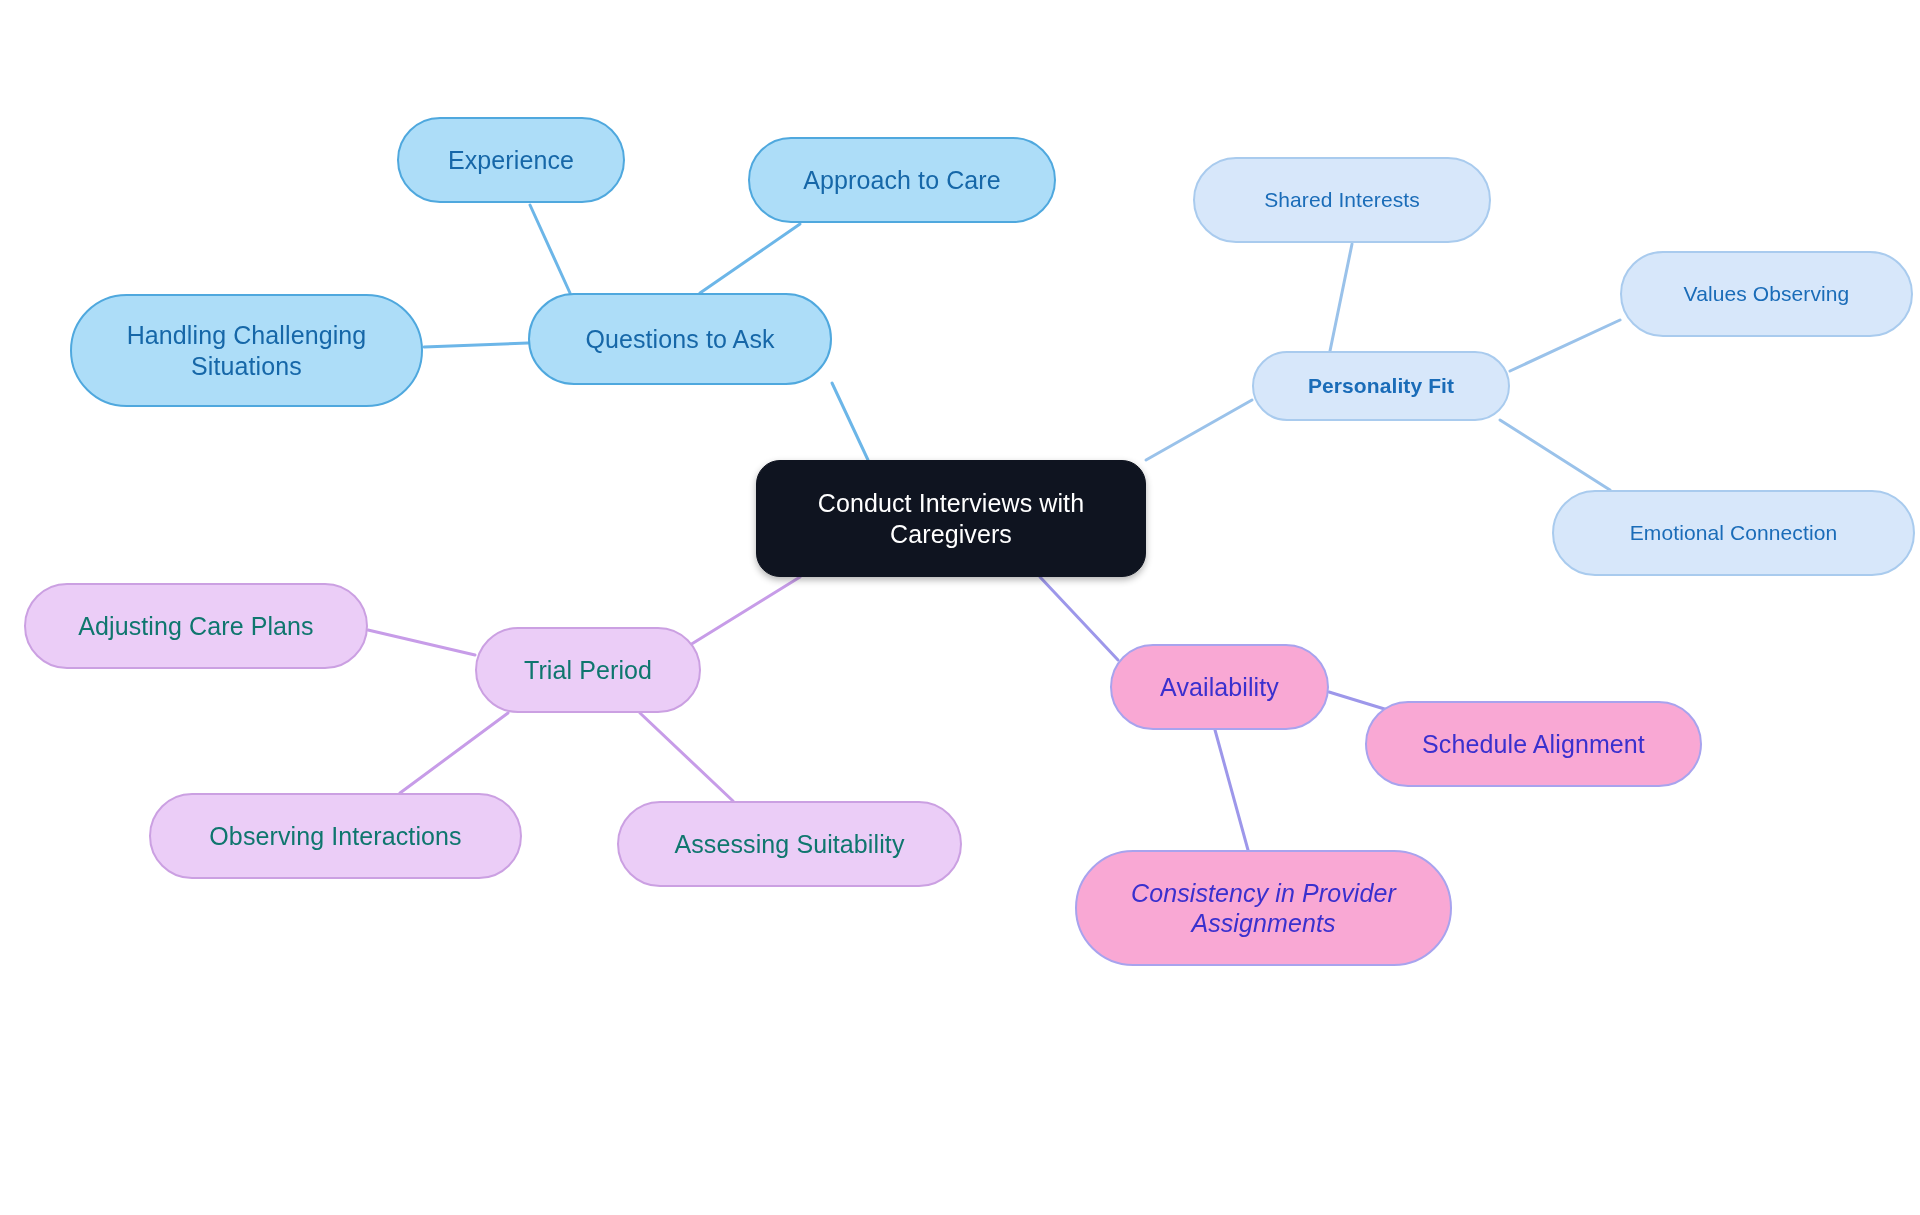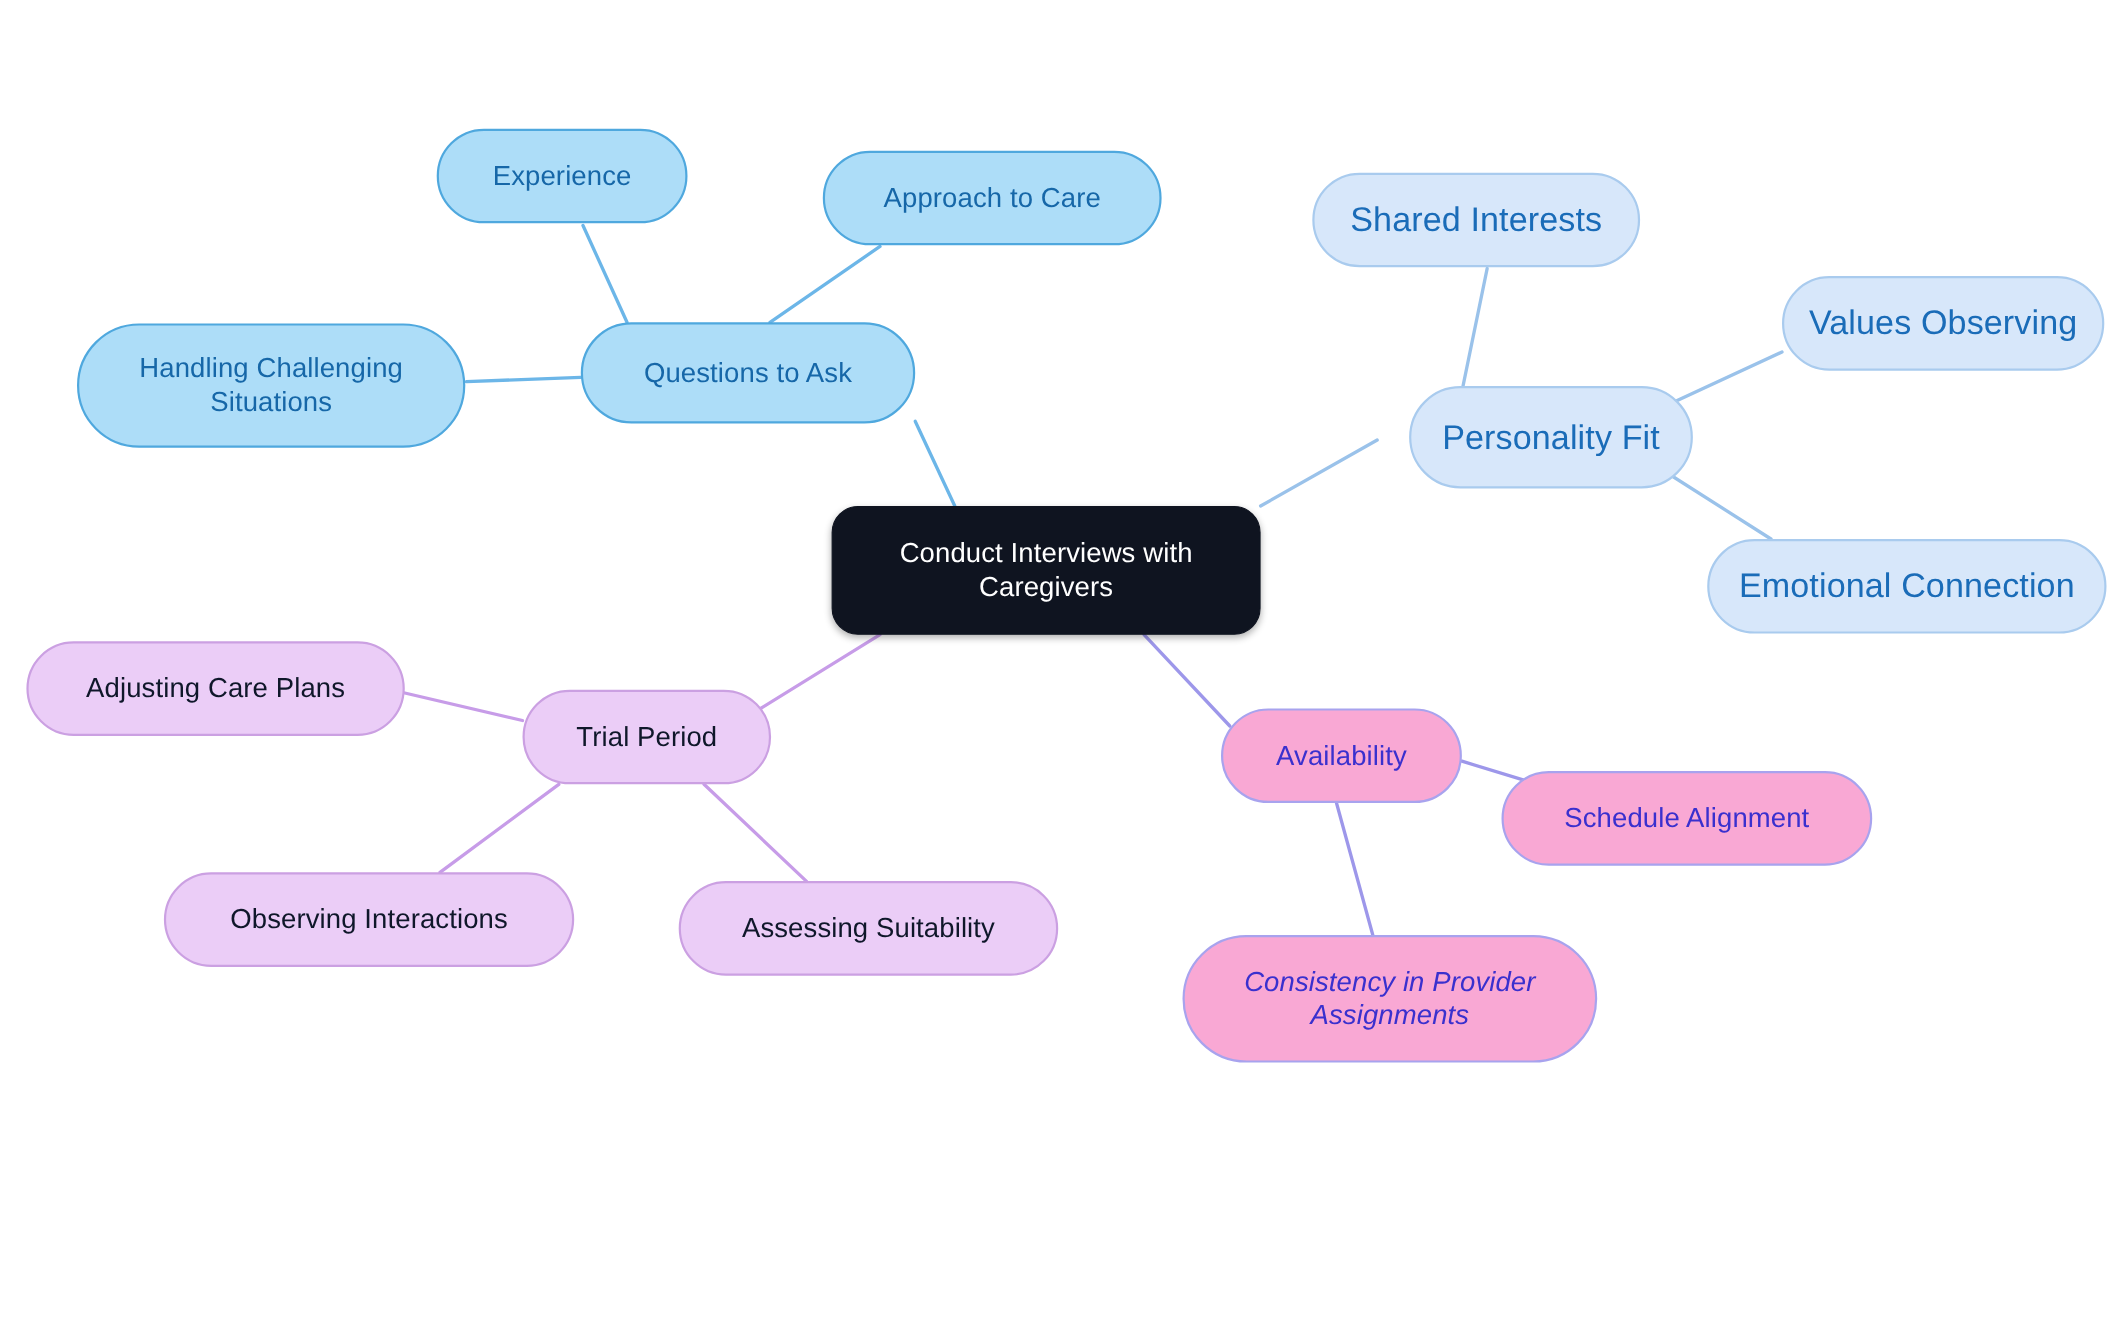--- a/index.html
+++ b/index.html
@@ -51,32 +51,32 @@
   .node.branch-blue {
     background: #ADDDF8;
     border: 2px solid #4FA8DE;
     color: #1667A8;
     font-size: 25px;
   }
   .node.branch-softblue {
     background: #D7E7FA;
     border: 2px solid #A9CBEE;
     color: #1A6CB8;
-    font-size: 31px;
+    font-size: 21px;
   }
   .node.branch-periwinkle {
     background: #f9a8d4;
     border: 2px solid #A8A3EE;
     color: #3A30CE;
     font-size: 25px;
   }
   .node.branch-lilac {
     background: #EBCDF7;
     border: 2px solid #CBA0E2;
-    color: #0f172a;
+    color: #0f766e;
     font-size: 25px;
   }
   #logo {
     position: absolute;
     left: 1426px;
     top: 1090px;
     width: 470px;
     height: 115px;
   }
 </style>
@@ -104,21 +104,21 @@
     </svg>
 
   <div id="nodes">
       <div class="node root" style="left: 756px; top: 460px; width: 390px; height: 117px;">Conduct Interviews with
 Caregivers</div>
       <div class="node branch-blue" style="left: 528px; top: 293px; width: 304px; height: 92px;">Questions to Ask</div>
       <div class="node branch-blue" style="left: 397px; top: 117px; width: 228px; height: 86px;">Experience</div>
       <div class="node branch-blue" style="left: 748px; top: 137px; width: 308px; height: 86px; text-align: right;">Approach to Care</div>
       <div class="node branch-blue" style="left: 70px; top: 294px; width: 353px; height: 113px;">Handling Challenging
 Situations</div>
-      <div class="node branch-softblue" style="left: 1281px; top: 351px; width: 258px; height: 93px;">Personality Fit</div>
+      <div class="node branch-softblue" style="left: 1252px; top: 351px; width: 258px; height: 70px; font-weight: bold;">Personality Fit</div>
       <div class="node branch-softblue" style="left: 1193px; top: 157px; width: 298px; height: 86px;">Shared Interests</div>
       <div class="node branch-softblue" style="left: 1620px; top: 251px; width: 293px; height: 86px;">Values Observing</div>
       <div class="node branch-softblue" style="left: 1552px; top: 490px; width: 363px; height: 86px;">Emotional Connection</div>
       <div class="node branch-periwinkle" style="left: 1110px; top: 644px; width: 219px; height: 86px;">Availability</div>
       <div class="node branch-periwinkle" style="left: 1365px; top: 701px; width: 337px; height: 86px;">Schedule Alignment</div>
       <div class="node branch-periwinkle" style="left: 1075px; top: 850px; width: 377px; height: 116px; font-style: italic;">Consistency in Provider
 Assignments</div>
       <div class="node branch-lilac" style="left: 475px; top: 627px; width: 226px; height: 86px;">Trial Period</div>
       <div class="node branch-lilac" style="left: 24px; top: 583px; width: 344px; height: 86px;">Adjusting Care Plans</div>
       <div class="node branch-lilac" style="left: 149px; top: 793px; width: 373px; height: 86px;">Observing Interactions</div>

